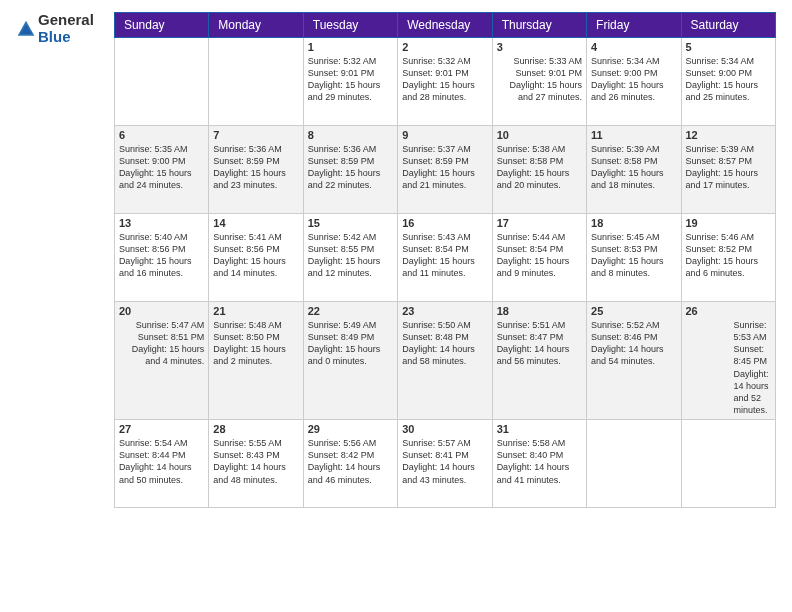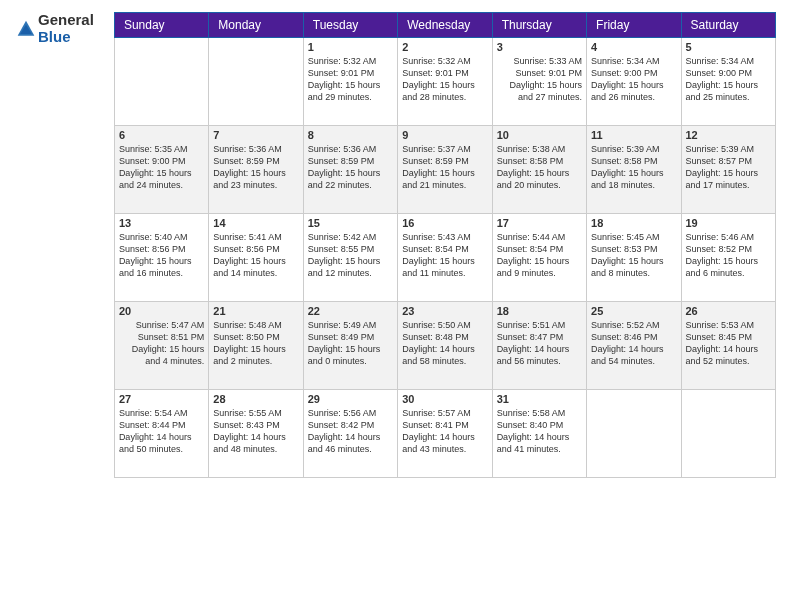--- a/index.html
+++ b/index.html
@@ -294,21 +294,21 @@
 Daylight: 14 hours and 56 minutes.</div>
           </td>
           <td>
             <span class="day-num">25</span>
             <div class="cell-text" style="white-space: pre-line;">Sunrise: 5:52 AM
 Sunset: 8:46 PM
 Daylight: 14 hours and 54 minutes.</div>
           </td>
           <td>
             <span class="day-num">26</span>
-            <div class="cell-text" style="white-space: pre-line;">Sunrise: 5:53 AM
+            <div class="cell-text" style="white-space: pre-line; margin-left: 48px;">Sunrise: 5:53 AM
 Sunset: 8:45 PM
 Daylight: 14 hours and 52 minutes.</div>
           </td>
         </tr>
         <tr>
           <td>
             <span class="day-num">27</span>
             <div class="cell-text" style="white-space: pre-line;">Sunrise: 5:54 AM
 Sunset: 8:44 PM
 Daylight: 14 hours and 50 minutes.</div>

